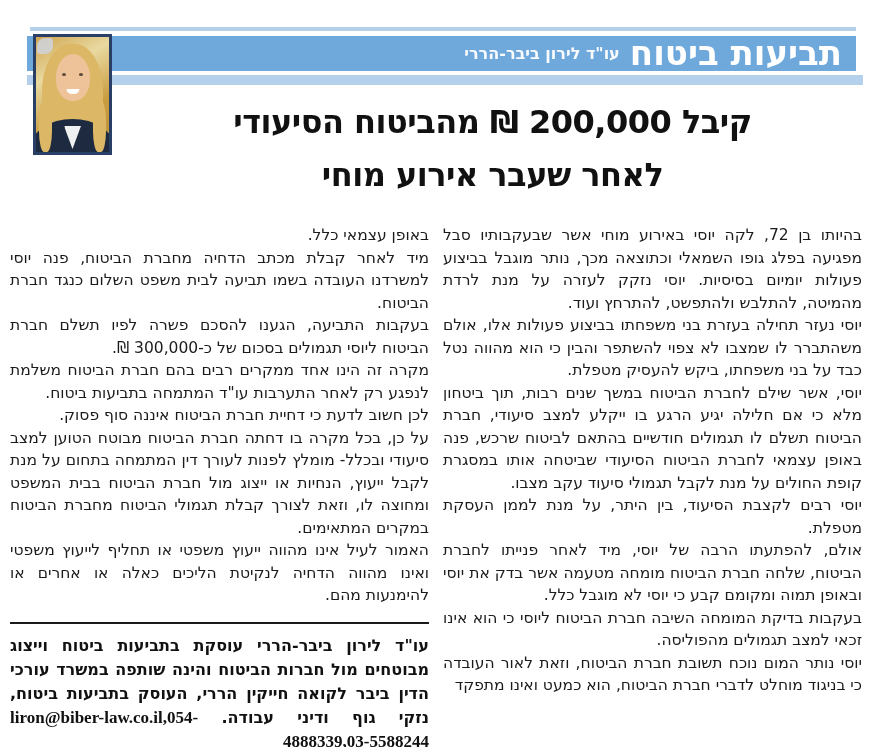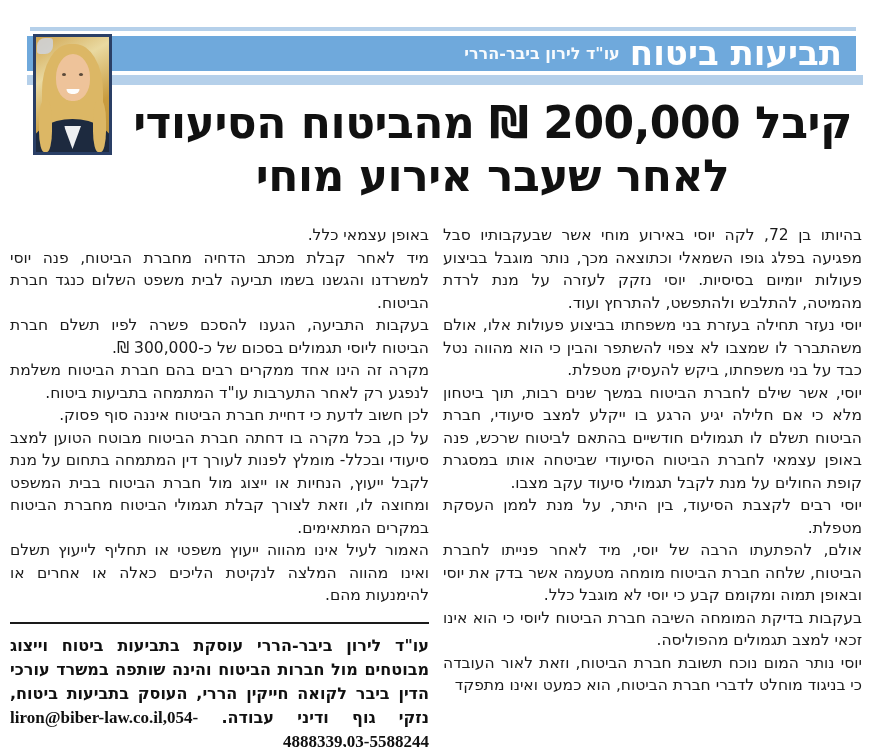--- a/index.html
+++ b/index.html
@@ -39,21 +39,21 @@
   .photo .smile{position:absolute;top:52px;left:50%;transform:translateX(-50%);width:13px;height:5px;background:#fdfdfd;border-radius:0 0 7px 7px;z-index:3;}
   .photo .suit{position:absolute;bottom:-3px;left:-5px;right:-5px;height:36px;background:#1d2a3f;border-radius:55% 55% 0 0/85% 85% 0 0;}
   .photo .shirt{position:absolute;bottom:3px;left:50%;transform:translateX(-50%);width:17px;height:23px;background:#eef0f2;clip-path:polygon(0 0,100% 0,50% 100%);}
   .photo .lock{position:absolute;bottom:0;width:13px;height:52px;background:#dcb765;border-radius:40%;}
   .photo .lock-l{left:3px;}
   .photo .lock-r{right:3px;}
 
   
   .headline{
     position:absolute;top:96px;left:118px;right:2px;margin:0;
-    text-align:center;font-size:44px;line-height:53px;font-weight:bold;
+    text-align:center;font-size:32px;line-height:53px;font-weight:bold;
     color:#111;letter-spacing:-0.5px;
   }
 
   
   .col{
     position:absolute;top:224px;width:419px;
     font-size:15.5px;line-height:22.5px;text-align:justify;color:#1b1b1b;
   }
   .col p{margin:0;}
   .col-right{right:7px;margin-left:34px;}
@@ -105,25 +105,25 @@
     <p>יוסי נעזר תחילה בעזרת בני משפחתו בביצוע פעולות אלו, אולם משהתברר לו שמצבו לא צפוי להשתפר והבין כי הוא מהווה נטל כבד על בני משפחתו, ביקש להעסיק מטפלת.</p>
     <p>יוסי, אשר שילם לחברת הביטוח במשך שנים רבות, תוך ביטחון מלא כי אם חלילה יגיע הרגע בו ייקלע למצב סיעודי, חברת הביטוח תשלם לו תגמולים חודשיים בהתאם לביטוח שרכש, פנה באופן עצמאי לחברת הביטוח הסיעודי שביטחה אותו במסגרת קופת החולים על מנת לקבל תגמולי סיעוד עקב מצבו.</p>
     <p>יוסי רבים לקצבת הסיעוד, בין היתר, על מנת לממן העסקת מטפלת.</p>
     <p>אולם, להפתעתו הרבה של יוסי, מיד לאחר פנייתו לחברת הביטוח, שלחה חברת הביטוח מומחה מטעמה אשר בדק את יוסי ובאופן תמוה ומקומם קבע כי יוסי לא מוגבל כלל.</p>
     <p>בעקבות בדיקת המומחה השיבה חברת הביטוח ליוסי כי הוא אינו זכאי למצב תגמולים מהפוליסה.</p>
     <p>יוסי נותר המום נוכח תשובת חברת הביטוח, וזאת לאור העובדה כי בניגוד מוחלט לדברי חברת הביטוח, הוא כמעט ואינו מתפקד</p>
   </div>
 
   <div class="col col-left" dir="rtl">
     <p>באופן עצמאי כלל.</p>
-    <p>מיד לאחר קבלת מכתב הדחיה מחברת הביטוח, פנה יוסי למשרדנו והגשנו בשמו תביעה לבית משפט השלום כנגד חברת הביטוח.</p>
+    <p>מיד לאחר קבלת מכתב הדחיה מחברת הביטוח, פנה יוסי למשרדנו העובדה בשמו תביעה לבית משפט השלום כנגד חברת הביטוח.</p>
     <p>בעקבות התביעה, הגענו להסכם פשרה לפיו תשלם חברת הביטוח ליוסי תגמולים בסכום של כ-300,000 ₪.</p>
     <p>מקרה זה הינו אחד ממקרים רבים בהם חברת הביטוח משלמת לנפגע רק לאחר התערבות עו"ד המתמחה בתביעות ביטוח.</p>
     <p>לכן חשוב לדעת כי דחיית חברת הביטוח איננה סוף פסוק.</p>
     <p>על כן, בכל מקרה בו דחתה חברת הביטוח מבוטח הטוען למצב סיעודי ובכלל- מומלץ לפנות לעורך דין המתמחה בתחום על מנת לקבל ייעוץ, הנחיות או ייצוג מול חברת הביטוח בבית המשפט ומחוצה לו, וזאת לצורך קבלת תגמולי הביטוח מחברת הביטוח במקרים המתאימים.</p>
-    <p>האמור לעיל אינו מהווה ייעוץ משפטי או תחליף לייעוץ תשלם ואינו מהווה המלצה לנקיטת הליכים כאלה או אחרים או להימנעות מהם.</p>
+    <p>האמור לעיל אינו מהווה ייעוץ משפטי או תחליף לייעוץ משפטי ואינו מהווה הדחיה לנקיטת הליכים כאלה או אחרים או להימנעות מהם.</p>
 
     <div class="divider"></div>
 
     <p class="footer-bio"><span>עו"ד לירון ביבר-הררי עוסקת בתביעות ביטוח וייצוג מבוטחים מול חברות הביטוח והינה שותפה במשרד עורכי הדין ביבר לקואה חייקין הררי, העוסק בתביעות ביטוח, נזקי גוף ודיני עבודה.</span> <span class="contact" dir="ltr">liron@biber-law.co.il,054-4888339,03-5588244</span></p>
   </div>
 
 </div>
 
 </body></html>

